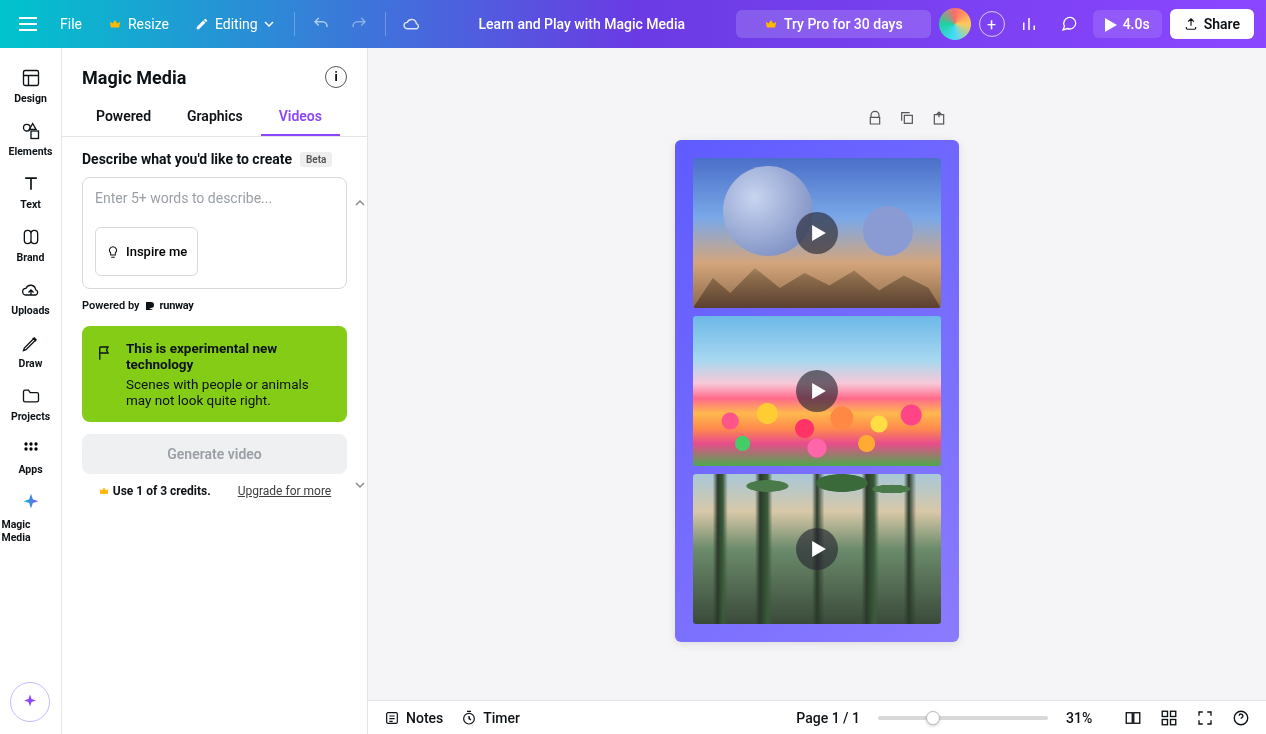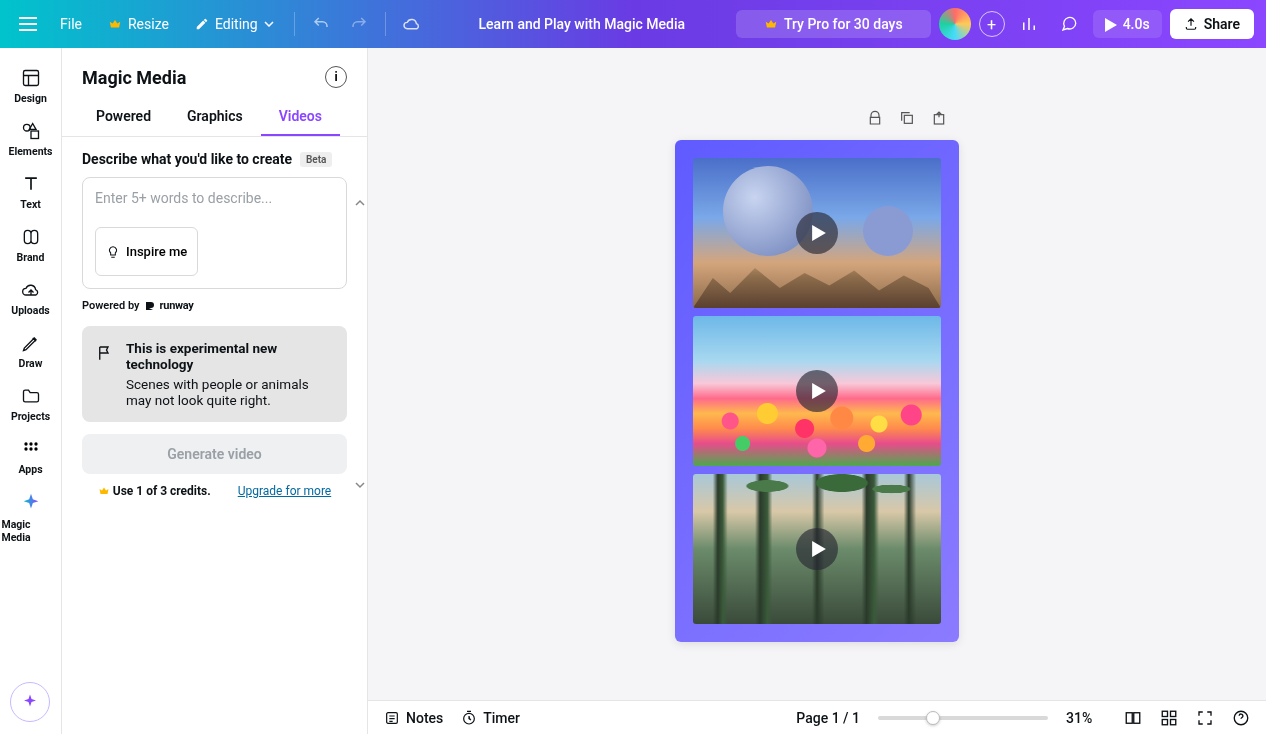--- a/index.html
+++ b/index.html
@@ -40,26 +40,26 @@
 .tab.active { color:#8B46FF; border-bottom:2px solid #8B46FF; }
 .panel-body { padding:14px 20px; overflow-y:auto; flex:1; }
 .describe-label { font-size:14px; font-weight:700; color:#0d1216; display:flex; align-items:center; gap:8px; }
 .beta-badge { background:#eee; color:#555; font-size:10px; font-weight:600; padding:2px 6px; border-radius:3px; }
 .prompt-box { margin-top:10px; border:1px solid #d9d9d9; border-radius:8px; padding:12px; min-height:112px; display:flex; flex-direction:column; justify-content:space-between; }
 .prompt-input { border:none; outline:none; resize:none; font-size:14px; color:#0d1216; width:100%; font-family:inherit; }
 .prompt-input::placeholder { color:#9aa0a6; }
 .inspire { align-self:flex-start; border:1px solid #d9d9d9; border-radius:6px; padding:16px 10px; font-size:13px; display:flex; align-items:center; gap:6px; cursor:pointer; background:#fff; font-weight:500; }
 .powered { margin-top:10px; font-size:11px; color:#0d1216; display:flex; align-items:center; gap:4px; font-weight:600; }
 .runway-mark { font-weight:700; letter-spacing:-.3px; }
-.info-box { margin-top:14px; background:#e5e5e5; border-radius:8px; padding:14px 14px 14px 44px; position:relative; font-size:13.5px; color:#0d1216; }
+.info-box { margin-top:14px; background:#84cc16; border-radius:8px; padding:14px 14px 14px 44px; position:relative; font-size:13.5px; color:#0d1216; }
 .info-box .flag { position:absolute; left:14px; top:18px; }
 .info-box .ib-title { font-weight:700; margin-bottom:4px; }
 .gen-btn { margin-top:12px; width:100%; padding:12px; background:#eef0f2; color:#9aa0a6; border:none; border-radius:8px; font-size:14px; font-weight:600; cursor:not-allowed; }
 .credits { margin-top:10px; text-align:center; font-size:12px; color:#0d1216; }
-.credits a { color:#0369a1; text-decoration:underline; cursor:pointer;padding-left:24px; }
+.credits a { color:#404040; text-decoration:underline; cursor:pointer;padding-left:24px; }
 .scroll-arrow { position:absolute; right:2px; width:10px; height:10px; color:#888; }
 .scroll-up { top:150px; } .scroll-down { top:432px; }
 
 
 .canvas-wrap { flex:1; background:#f5f5f7; display:flex; flex-direction:column; position:relative; }
 .canvas-tools { display:flex; gap:16px; justify-content:flex-end; padding:10px 12px; width:284px; margin: 52px auto 0; color:#555; }
 .canvas-tools .ct { cursor:pointer; }
 .page-card { width:284px; background:linear-gradient(135deg,#5f5bff,#8b7bff); padding:18px; border-radius:6px; margin:4px auto 0; box-shadow:0 2px 10px rgba(0,0,0,.1); display:flex; flex-direction:column; gap:8px; }
 .vid-thumb { width:100%; height:150px; border-radius:3px; position:relative; display:flex; align-items:center; justify-content:center; overflow:hidden; }
 .vid-thumb.v1 { background: linear-gradient(to bottom, #4a6fc9 0%, #7aa8e8 40%, #d4a57c 70%, #8b6b4a 100%); }

